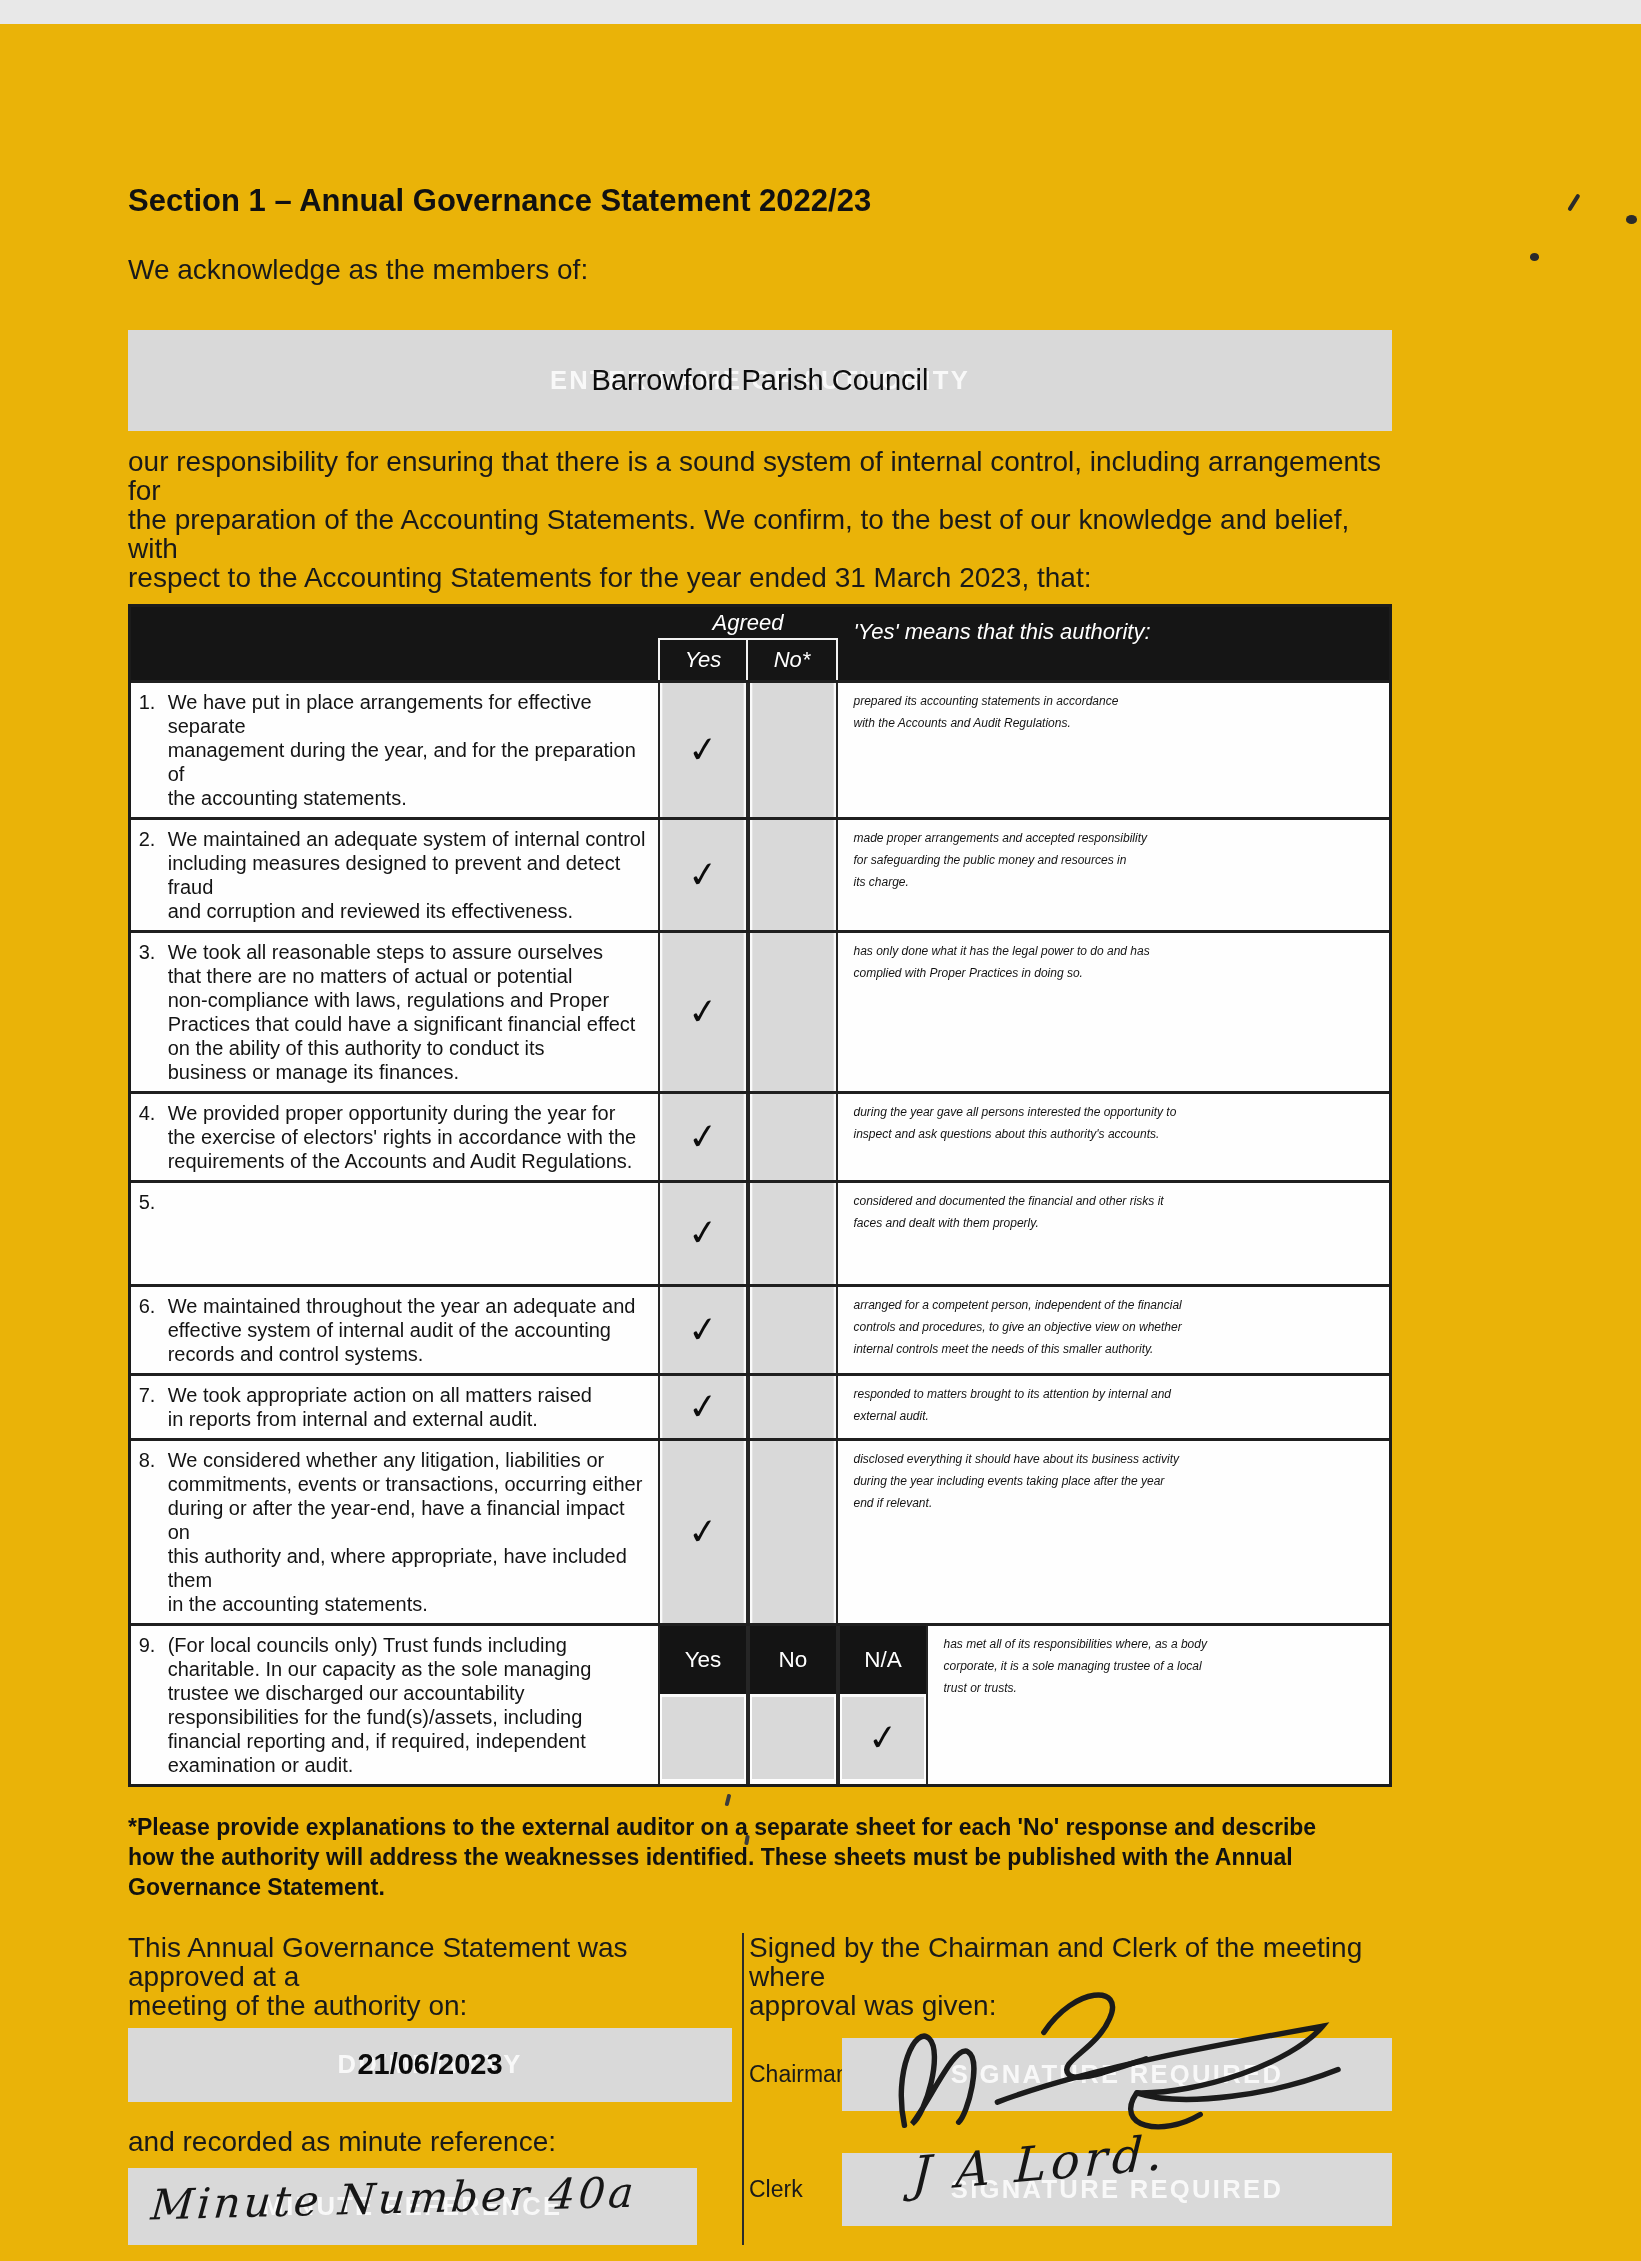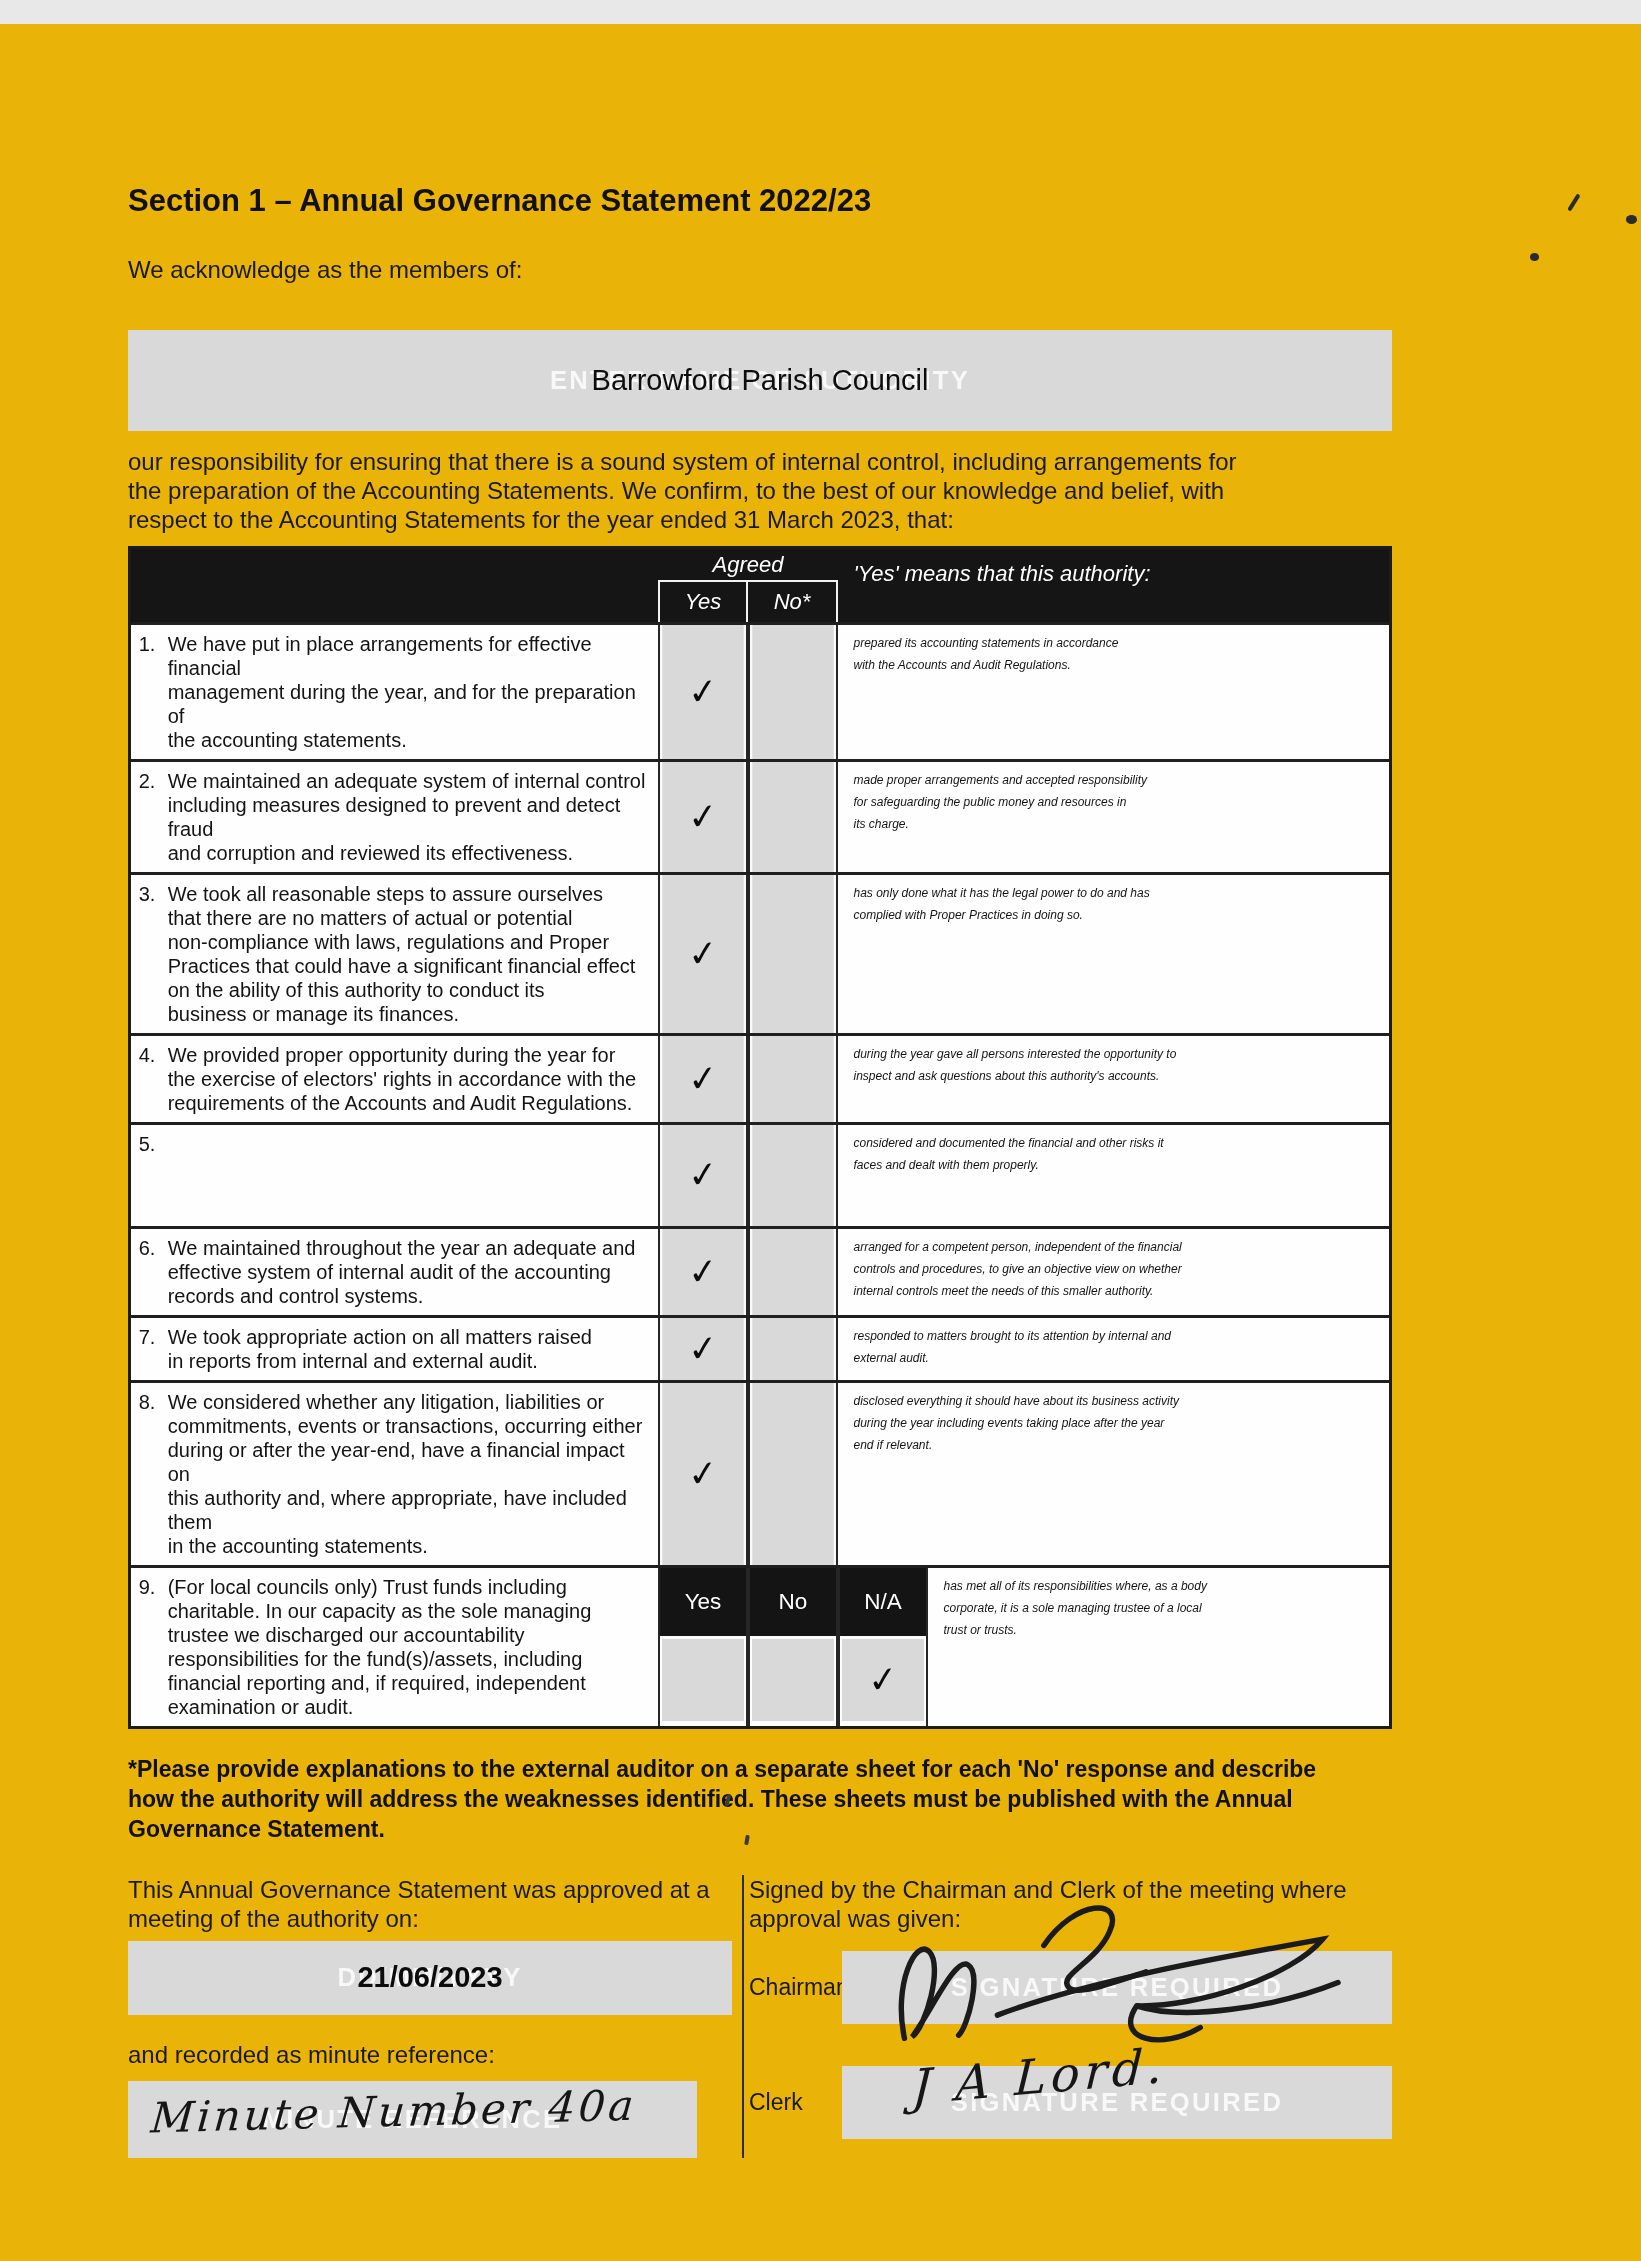--- a/index.html
+++ b/index.html
@@ -9,21 +9,21 @@
     position: relative;
     width: 1642px; height: 2261px;
     background: #eab308;
     overflow: hidden;
     margin-top: 24px;
   }
   .content { margin-left: 128px; width: 1264px; padding-top: 159px; }
 
   h1.title { font-size: 31px; font-weight: 700; letter-spacing: 0px; color: #111; }
 
-  .body-text { font-size: 24px; line-height: 29px; color: #1a1a1a; }
+  .body-text { font-size: 28px; line-height: 29px; color: #1a1a1a; }
   .pre { white-space: pre-line; }
   .ack { margin-top: 36px; }
   .resp { margin-top: 15.5px; }
 
   
   .gray-box { position: relative; background: #d9d9d9; }
   .watermark {
     position: absolute; inset: 0;
     display: flex; align-items: center; justify-content: center;
     color: rgba(255,255,255,0.82); font-weight: 700; font-size: 25.6px;
@@ -146,21 +146,21 @@
             <div class="yn-cell first">Yes</div>
             <div class="yn-cell">No*</div>
           </div>
         </div>
         <div class="th-right">'Yes' means that this authority:</div>
       </div>
 
       <div class="t-row r1">
         <div class="cell-left">
           <span class="row-num">1.</span>
-          <span class="row-text">We have put in place arrangements for effective financial
+          <span class="row-text">We have put in place arrangements for effective separate
 management during the year, and for the preparation of
 the accounting statements.</span>
         </div>
         <div class="tick-cell">
             <span class="tick">✓</span>
           </div>
         <div class="tick-cell"></div>
         <div class="cell-meaning">prepared its accounting statements in accordance
 with the Accounts and Audit Regulations.</div>
       </div>

